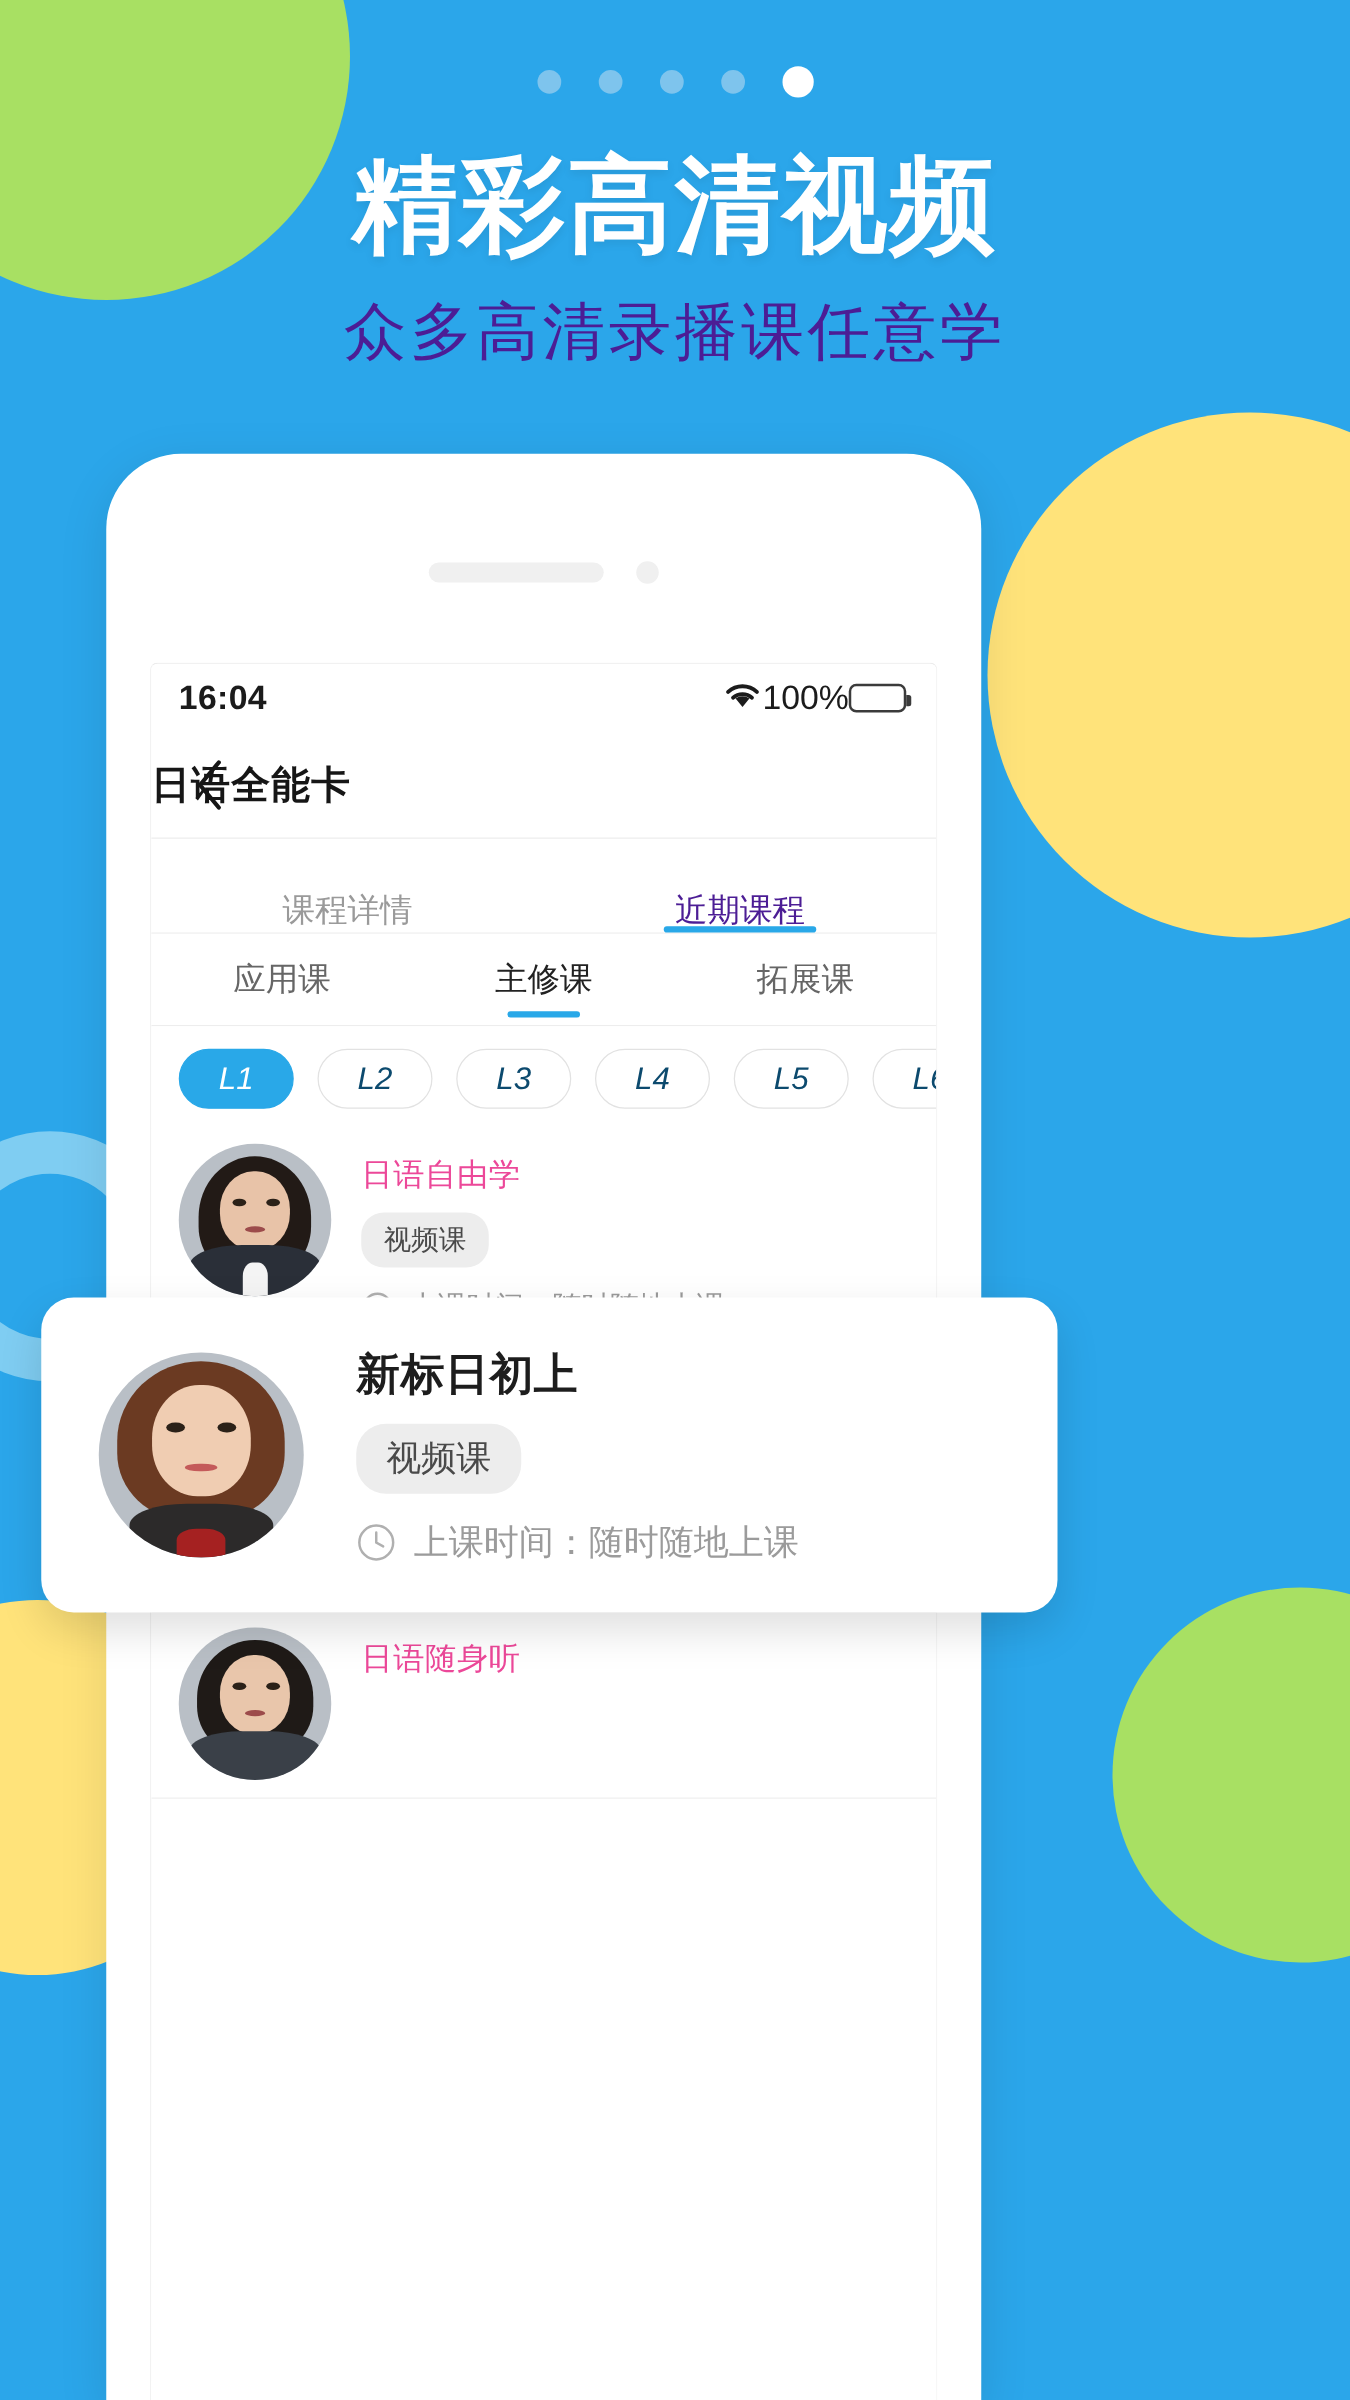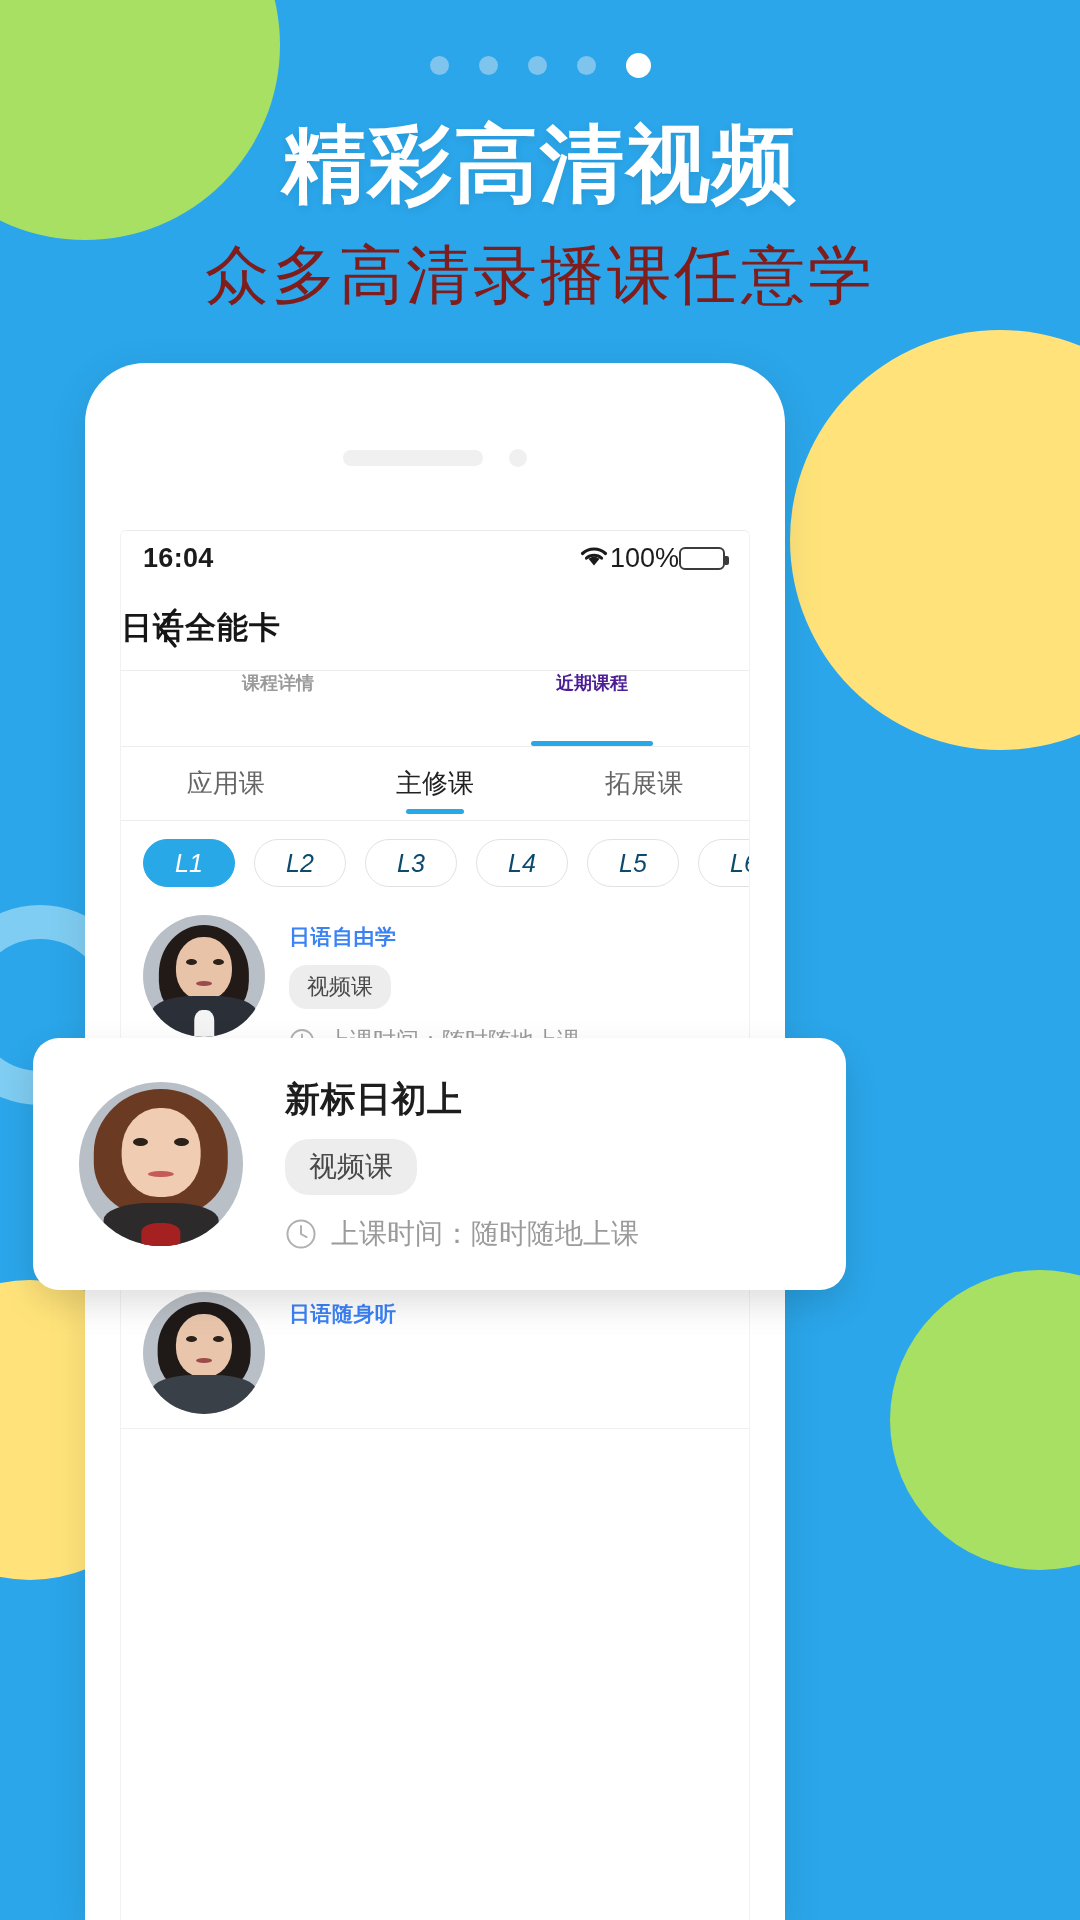--- a/index.html
+++ b/index.html
@@ -44,21 +44,21 @@
   .dot { width: 19px; height: 19px; border-radius: 50%; background: #7ec4ed; }
   .dot.active { width: 25px; height: 25px; background: #ffffff; }
 
   
   .headline-wrap { position: absolute; top: 120px; left: 0; right: 0; z-index: 6; text-align: center; }
   .headline {
     color: #ffffff; font-size: 84px; font-weight: bold; letter-spacing: 2px;
     line-height: 1.05; text-shadow: 0 3px 8px rgba(0,0,0,0.08);
   }
   .subhead {
-    margin-top: 24px; color: #7f1d1d; font-size: 64px; font-weight: normal;
+    margin-top: 24px; color: #4c1d95; font-size: 50px; font-weight: normal;
     letter-spacing: 3px;
   }
 
   
   .phone {
     position: absolute; left: 85px; top: 363px; width: 700px; height: 1560px;
     background: #ffffff; border-radius: 60px 60px 0 0;
     box-shadow: 0 10px 40px rgba(0,0,0,0.10);
     z-index: 4; overflow: hidden;
   }
@@ -94,22 +94,22 @@
     height: 86px; display: flex; align-items: center; position: relative;
     border-bottom: 1px solid #ededed; background: #fff;
   }
   .nav-back { position: absolute; left: 20px; width: 54px; height: 54px;
               display: flex; align-items: center; justify-content: center; }
   .nav-title { width: 100%; text-align: left; font-size: 31px; font-weight: bold;
                color: #161616; letter-spacing: 1px; }
 
   
   .tabs { display: flex; height: 76px; border-bottom: 1px solid #ededed; background:#fff; }
-  .tab { flex: 1; display: flex; align-items: flex-start; justify-content: center;
-         position: relative; font-size: 18px; color: #9a9a9a; font-weight: bold; }
+  .tab { flex: 1; display: flex; align-items: flex-end; justify-content: center;
+         position: relative; font-size: 26px; color: #9a9a9a; }
   .tab.active { color: #4c1d95; }
   .tab.active::after {
     content: ""; position: absolute; bottom: 0; left: 50%; transform: translateX(-50%);
     width: 122px; height: 5px; background: #29a8e8; border-radius: 3px;
   }
 
   
   .subtabs { display: flex; height: 74px; border-bottom: 1px solid #ededed; background:#fff; }
   .subtab { flex: 1; display: flex; align-items: center; justify-content: center;
             position: relative; font-size: 26px; color: #666666; }
@@ -131,21 +131,21 @@
   .list { background: #ffffff; }
   .course-row {
     display: flex; align-items: flex-start; padding: 12px 22px 14px 22px;
     border-bottom: 1px solid #f0f0f0; position: relative;
   }
   .avatar {
     flex: 0 0 auto; width: 122px; height: 122px; border-radius: 50%;
     background: #b9bfc6; overflow: hidden; position: relative;
   }
   .course-info { margin-left: 24px; padding-top: 8px; }
-  .course-title { font-size: 21px; font-weight: bold; color: #3b82f6; letter-spacing: .5px; }
+  .course-title { font-size: 25px; font-weight: normal; color: #ec4899; letter-spacing: .5px; }
   .badge { display: inline-block; margin-top: 14px; background: #ededed; color: #4a4a4a;
            font-size: 22px; border-radius: 18px; padding: 7px 18px; }
   .time-row { display: flex; align-items: center; gap: 12px; margin-top: 16px; }
   .clock { width: 26px; height: 26px; flex: 0 0 auto; }
   .time-txt { font-size: 23px; color: #9b9b9b; }
   .teacher-name { font-size: 23px; color: #3b3b3b; text-align: center;
                   width: 122px; margin-top: 10px; }
 
   
   .float-card {

